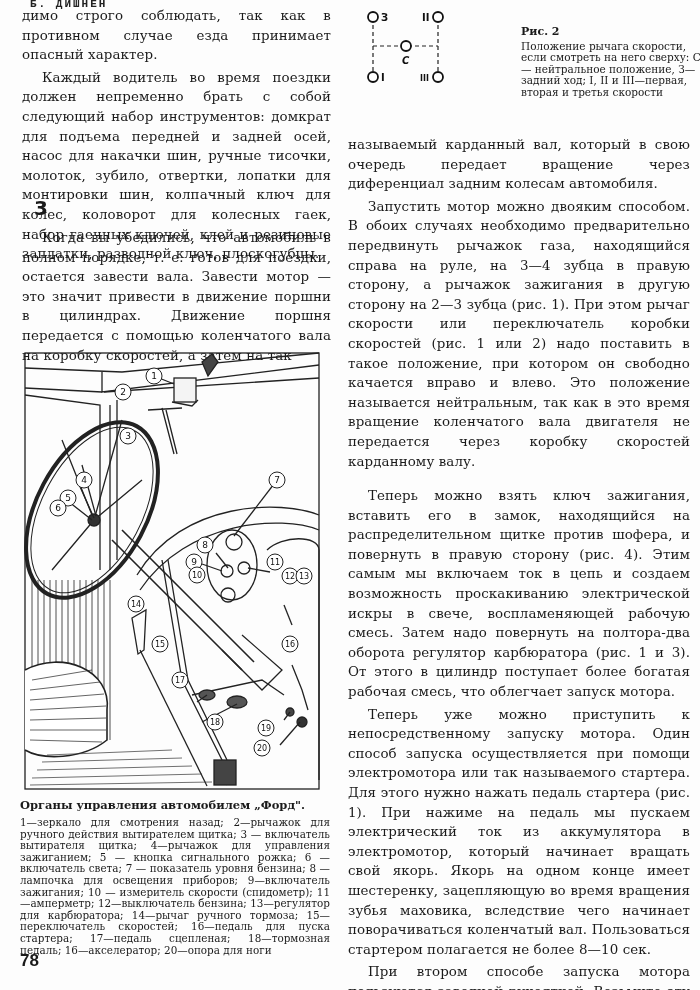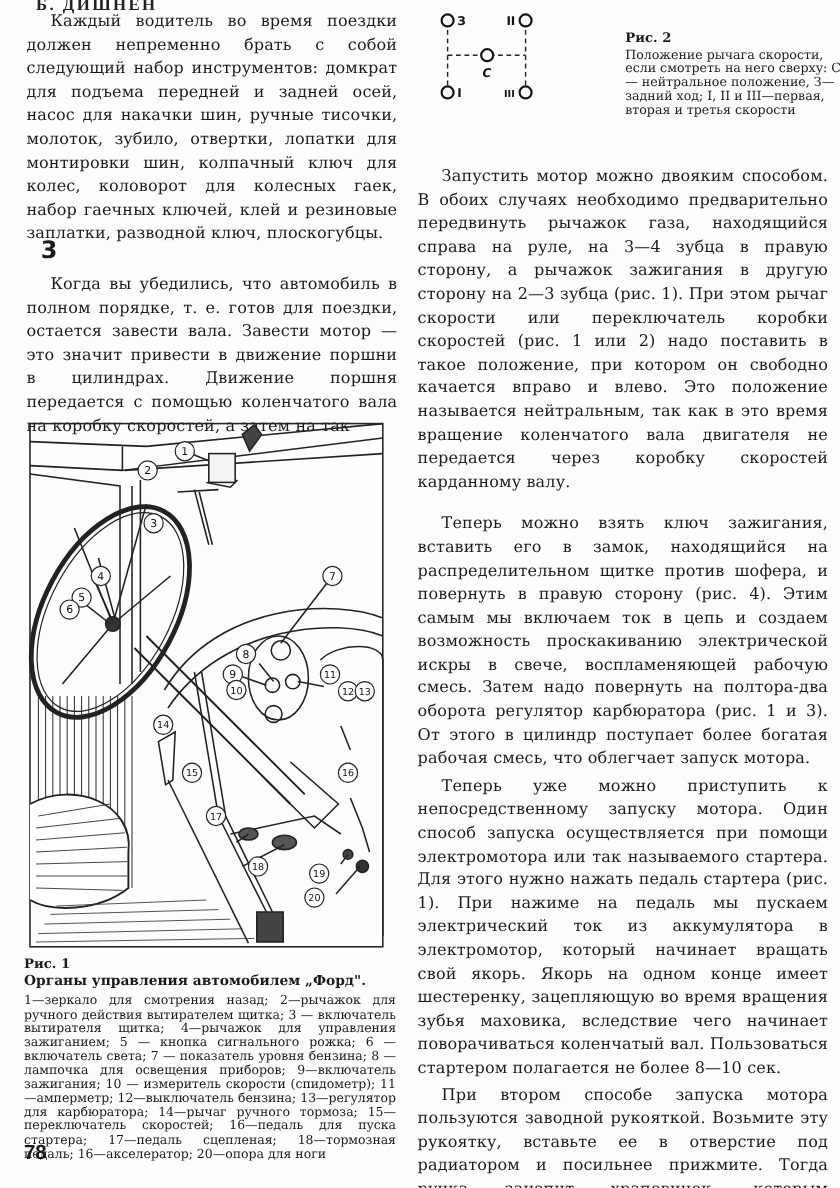--- a/index.html
+++ b/index.html
@@ -5,40 +5,41 @@
   html, body { margin:0; padding:0; background:#ffffff; }
   body { width:700px; height:990px; position:relative; overflow:hidden;
          font-family:"DejaVu Serif","Liberation Serif",serif; color:#1a1a1a; }
   .page { position:absolute; left:0; top:0; width:700px; height:990px; background:#fdfdfd; }
   .col { position:absolute; font-size:13.4px; line-height:19.6px; text-align:justify; letter-spacing:0.1px; }
   .col p { margin:0; }
   .indent { text-indent:20px; }
   .left-col { left:22px; width:309px; }
   .right-col { left:348px; width:342px; }
   b { font-weight:normal; }
-  .frag-head { position:absolute; left:30px; top:0px; font-family:Liberation Serif, serif; font-weight:bold;
-               font-size:14px; letter-spacing:2px; color:#222; line-height:9px; }
+  .frag-head { position:absolute; left:30px; top:0px; font-family:Liberation Mono, monospace; font-weight:bold;
+               font-size:11px; letter-spacing:2px; color:#222; line-height:9px; }
   .section-num { position:absolute; left:34px; top:196px; font-family:"DejaVu Sans",sans-serif; font-weight:bold; font-size:20px; }
   .fig2-caption { position:absolute; left:521px; top:26px; width:190px; font-family:"DejaVu Serif",serif; font-size:10.5px; line-height:11.5px; }
   .fig2-title { font-weight:bold; font-size:11px; margin-bottom:3px; }
   .fig1-caption { position:absolute; left:20px; top:798px; width:310px; font-family:"DejaVu Serif",serif; }
   .fig1-title { font-weight:bold; font-size:11px; line-height:12px; }
   .fig1-subtitle { font-weight:bold; font-size:11.5px; line-height:14px; margin-bottom:5px; }
   .fig1-legend { font-size:10.4px; line-height:11.6px; text-align:justify; }
   .page-number { position:absolute; left:20px; top:951px; font-family:Liberation Sans, sans-serif; font-weight:bold; font-size:17px; }
   svg text { font-family:"DejaVu Sans",sans-serif; }
 </style>
 </head>
 <body>
 
 <div class="page">
 
   <div class="frag-head">Б. ДИШНЕН</div>
 
   <div class="col left-col" style="top:6px;">
+    <p>димо строго соблюдать, так как в противном случае езда принимает опасный характер.</p>
     <p class="indent" style="margin-top:3px;">Каждый водитель во время поездки должен непременно брать с собой следующий набор инструментов: домкрат для подъема передней и задней осей, насос для накачки шин, ручные тисочки, молоток, зубило, отвертки, лопатки для монтировки шин, колпачный ключ для колес, коловорот для колесных гаек, набор гаечных ключей, клей и резиновые заплатки, разводной ключ, плоскогубцы.</p>
   </div>
 
   <div class="section-num">3</div>
 
   <div class="col left-col" style="top:228px;">
     <p class="indent">
       <span>Когда вы убедились, что автомобиль в полном порядке, т. е. готов для поездки, остается </span><b>завести вала.</b><span> Завести мотор — это значит привести в движение поршни в цилиндрах. Движение поршня передается с помощью коленчатого вала на коробку скоростей, а затем на так</span>
     </p>
   </div>
@@ -160,21 +161,20 @@
       <text x="138" y="297" font-size="8">15</text>
       <text x="268" y="297" font-size="8">16</text>
       <text x="158" y="333" font-size="8">17</text>
       <text x="193" y="375" font-size="8">18</text>
       <text x="244" y="381" font-size="8">19</text>
       <text x="240" y="401" font-size="8">20</text>
     </g>
   </svg>
 
   <div class="fig1-caption">
-    <div class="fig1-title">Рис. 1</div>
     <div class="fig1-subtitle">Органы управления автомобилем „Форд".</div>
     <div class="fig1-legend">1—зеркало для смотрения назад; 2—рычажок для ручного действия вытирателем щитка; 3 — включатель вытирателя щитка; 4—рычажок для управления зажиганием; 5 — кнопка сигнального рожка; 6 — включатель света; 7 — показатель уровня бензина; 8 — лампочка для освещения приборов; 9—включатель зажигания; 10 — измеритель скорости (спидометр); 11—амперметр; 12—выключатель бензина; 13—регулятор для карбюратора; 14—рычаг ручного тормоза; 15—переключатель скоростей; 16—педаль для пуска стартера; 17—педаль сцепленая; 18—тормозная педаль; 16—акселератор; 20—опора для ноги</div>
   </div>
 
   <div class="page-number">78</div>
 
   <svg style="position:absolute; left:358px; top:4px;" width="110" height="80" viewBox="0 0 110 80">
     <g fill="none" stroke="#222" stroke-width="1.2" stroke-dasharray="4 3">
       <path d="M15 14 L15 70"></path>
       <path d="M80 14 L80 70"></path>
@@ -195,20 +195,21 @@
       <text x="62" y="77" font-size="8">III</text>
     </g>
   </svg>
 
   <div class="fig2-caption">
     <div class="fig2-title">Рис. 2</div>
     <div>Положение рычага скорости, если смотреть на него сверху: С — нейтральное положение, З—задний ход; I, II и III—первая, вторая и третья скорости</div>
   </div>
 
   <div class="col right-col" style="top:135px;">
+    <p>называемый карданный вал, который в свою очередь передает вращение через диференциал задним колесам автомобиля.</p>
     <p class="indent" style="margin-top:3px;">
       <span>Запустить мотор можно двояким способом. В обоих случаях необходимо предварительно передвинуть </span><b>рычажок газа,</b><span> находящийся справа на руле, на 3—4 зубца в правую сторону, а </span><b>рычажок зажигания</b><span> в другую сторону на 2—3 зубца (рис. 1). При этом рычаг скорости или переключатель коробки скоростей (рис. 1 или 2) надо поставить в такое положение, при котором он свободно качается вправо и влево. Это положение называется нейтральным, так как в это время вращение коленчатого вала двигателя не передается через коробку скоростей карданному валу.</span>
     </p>
     <p class="indent" style="margin-top:15px;">
       <span>Теперь можно взять </span><b>ключ зажигания,</b><span> вставить его в замок, находящийся на распределительном щитке против шофера, и повернуть в правую сторону (рис. 4). Этим самым мы включаем ток в цепь и создаем возможность проскакиванию электрической искры в свече, воспламеняющей рабочую смесь. Затем надо повернуть на полтора-два оборота регулятор карбюратора (рис. 1 и 3). От этого в цилиндр поступает более богатая рабочая смесь, что облегчает запуск мотора.</span>
     </p>
     <p class="indent" style="margin-top:3px;">
       <span>Теперь уже можно приступить к непосредственному запуску мотора. </span><b>Один способ запуска</b><span> осуществляется при помощи электромотора или так называемого </span><b>стартера.</b><span> Для этого нужно нажать педаль стартера (рис. 1). При нажиме на педаль мы пускаем электрический ток из аккумулятора в электромотор, который начинает вращать свой якорь. Якорь на одном конце имеет шестеренку, зацепляющую во время вращения зубья маховика, вследствие чего начинает поворачиваться коленчатый вал. Пользоваться стартером полагается не более 8—10 сек.</span>
     </p>
     <p class="indent" style="margin-top:3px;">

